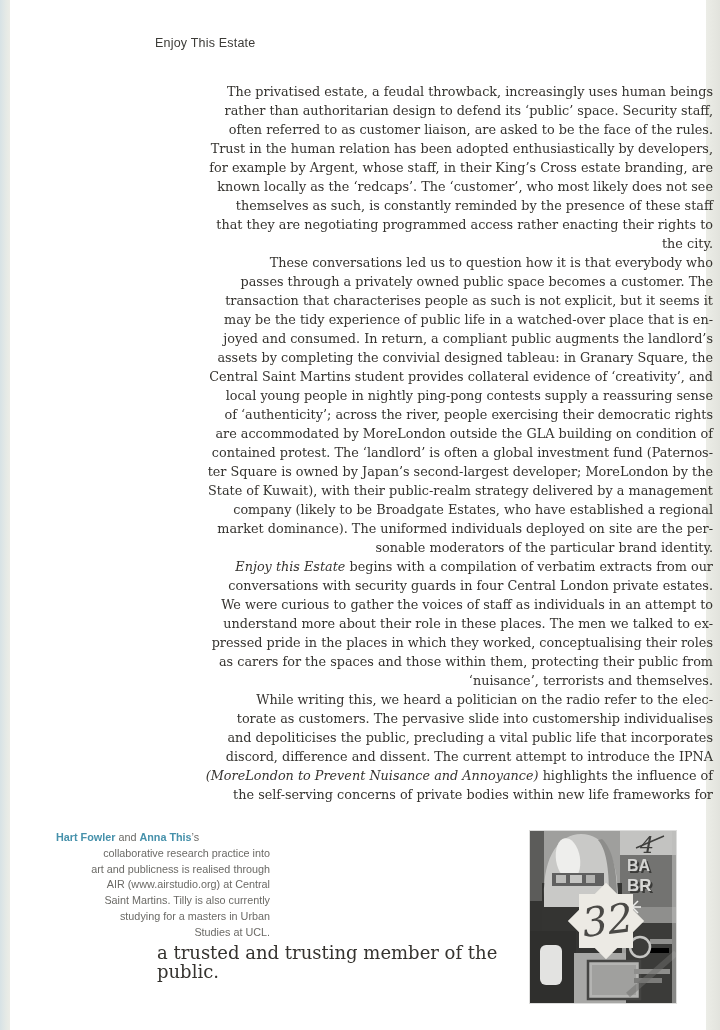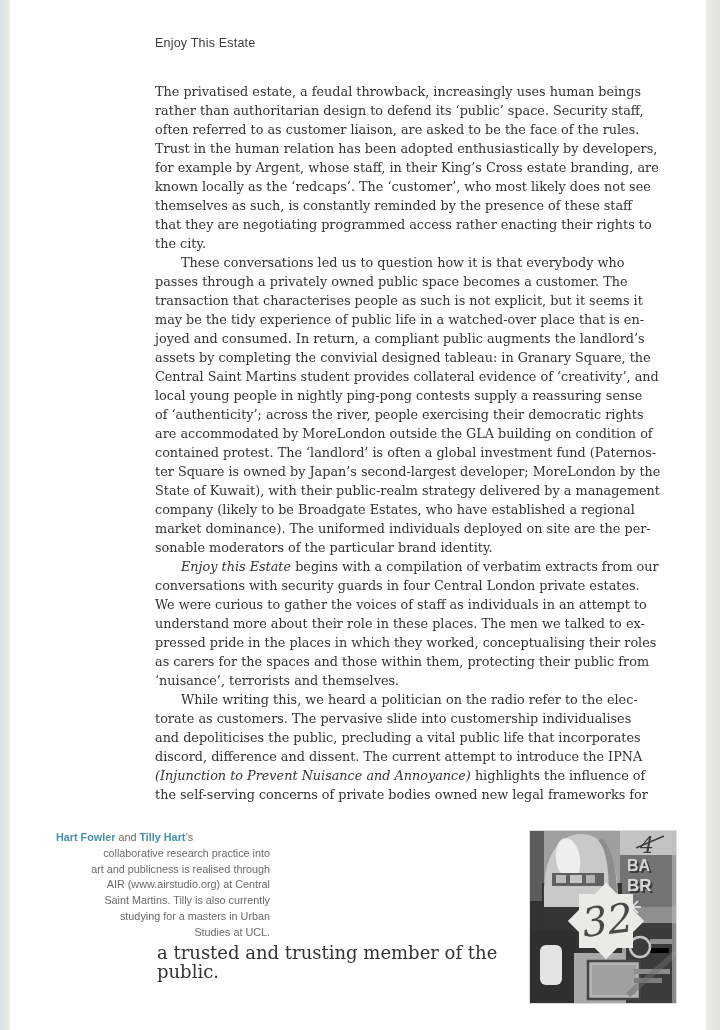--- a/index.html
+++ b/index.html
@@ -19,21 +19,21 @@
   .running-header {
     position:absolute; left:155px; top:36px;
     font-family:"Liberation Sans", sans-serif;
     font-size:12.5px; color:#3c3b37; letter-spacing:0.2px;
   }
   .article {
     position:absolute; left:155px; top:82px; width:558px;
     font-size:12.8px; line-height:19px; color:#35332f;
     letter-spacing:0px;
   }
-  .article p { margin:0; white-space:pre-line; }
+  .article p { margin:0; white-space:pre-line;text-align:right; }
   .article p.indent { text-indent:26px; }
   .it { font-style:italic; }
   .wrap-narrow {
     position:absolute; left:263px; top:808px; width:292px;
     font-size:12.8px; line-height:19.7px; color:#35332f;
     white-space:pre-line;
   }
   .wrap-last {
     position:absolute; left:157px; top:943px; width:400px;
     font-size:18px; line-height:19px; color:#35332f;
@@ -90,28 +90,28 @@
 conversations with security guards in four Central London private estates.
 We were curious to gather the voices of staff as individuals in an attempt to
 understand more about their role in these places. The men we talked to ex-
 pressed pride in the places in which they worked, conceptualising their roles
 as carers for the spaces and those within them, protecting their public from
 ‘nuisance’, terrorists and themselves.</span></p>
       <p class="indent"><span>While writing this, we heard a politician on the radio refer to the elec-
 torate as customers. The pervasive slide into customership individualises
 and depoliticises the public, precluding a vital public life that incorporates
 discord, difference and dissent. The current attempt to introduce the IPNA
-</span><span class="it">(Injunction to Prevent Nuisance and Annoyance)</span><span> highlights the influence of
-the self-serving concerns of private bodies owned new legal frameworks for</span></p>
+</span><span class="it">(MoreLondon to Prevent Nuisance and Annoyance)</span><span> highlights the influence of
+the self-serving concerns of private bodies within new life frameworks for</span></p>
     </div>
 
   <div class="wrap-last">a trusted and trusting member of the public.</div>
 
   <div class="sidenote">
-    <div><span class="author">Hart Fowler</span><span> and </span><span class="author">Tilly Hart</span><span>’s</span></div>
+    <div><span class="author">Hart Fowler</span><span> and </span><span class="author">Anna This</span><span>’s</span></div>
     <div class="sb-body">collaborative research practice into
 art and publicness is realised through
 AIR (www.airstudio.org) at Central
 Saint Martins. Tilly is also currently
 studying for a masters in Urban
 Studies at UCL.</div>
   </div>
 
   <div class="photo">
     <svg viewBox="0 0 146 172" xmlns="http://www.w3.org/2000/svg">

